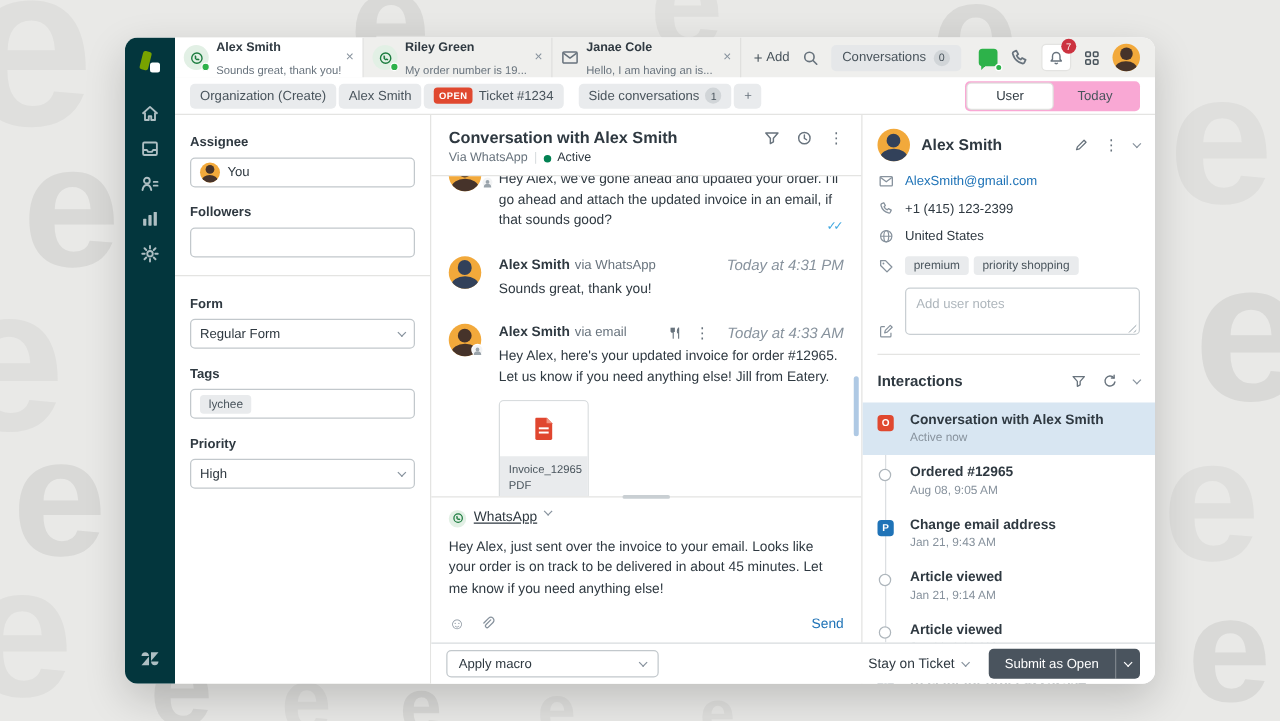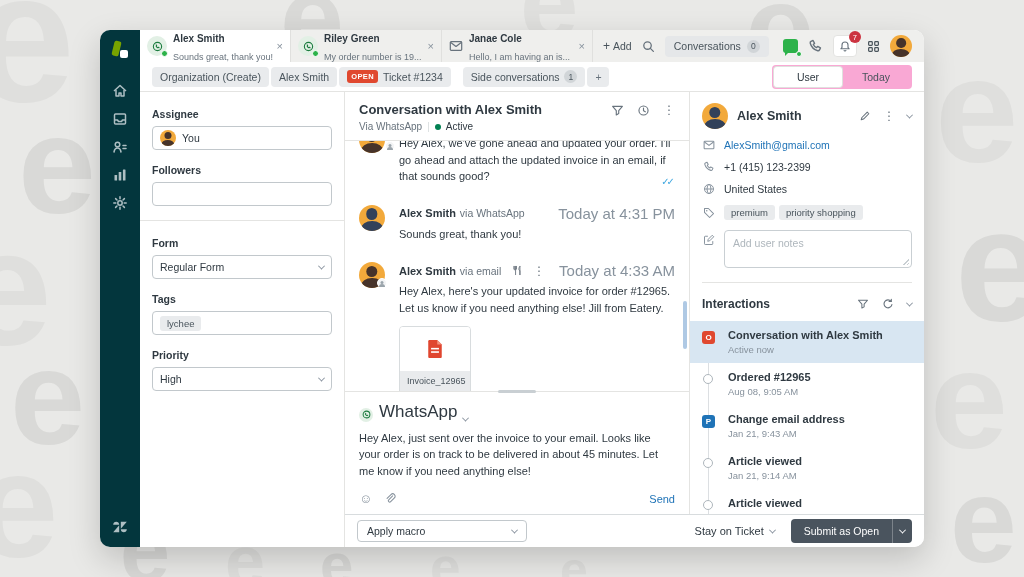--- a/index.html
+++ b/index.html
@@ -90,36 +90,36 @@
   .convo-sub .st { color:#2F3941; }
   .head-ics { margin-left:auto; display:flex; align-items:flex-start; gap:13px; color:#68737D; padding-top:2px; }
   .kebab { font-size:12px; color:#68737D; cursor:pointer; line-height:1; }
 
   .messages { flex:1; min-height:0; overflow:hidden; padding:0 14px; position:relative; }
   .msg { position:relative; padding-left:40px; margin-top:16px; }
   .msg .avatar { position:absolute; left:0; top:0; width:26px; height:26px; }
   .msg-head { display:flex; align-items:center; gap:4px; }
   .msg-head .nm { font-size:11px; font-weight:bold; color:#2F3941; }
   .msg-head .via { font-size:10.5px; color:#68737D; }
-  .msg-head .time { font-size:15px; color:#87929D; margin-left:auto; }
+  .msg-head .time { font-size:12px; color:#87929D; margin-left:auto;font-style:italic; }
   .msg-head .mics { display:flex; align-items:center; gap:10px; margin-left:auto; color:#68737D; }
   .msg-head .mics + .time { margin-left:10px; }
   .msg-body { font-size:11px; line-height:1.5; color:#2F3941; margin-top:4px; max-width:300px; }
   .receipt { position:absolute; right:0; bottom:-2px; color:#3FA7E0; font-size:10px; letter-spacing:-3px; padding-right:3px; }
   .msg.first { margin-top:-10px; }
   .msg.first .avatar { top:-8px; }
 
   .attach { width:72px; margin-top:10px; border:1px solid #D8DCDE; border-radius:4px; overflow:hidden; cursor:pointer; }
   .attach .prev { height:44px; background:#fff; display:flex; align-items:center; justify-content:center; }
   .attach .meta { background:#E9EBED; padding:4px 7px; font-size:9px; color:#49545C; line-height:1.45; }
   .scroll-thumb { position:absolute; right:2px; top:160px; width:4px; height:48px; border-radius:2px; background:#AFC9E4; cursor:pointer; }
 
   .composer { flex:none; border-top:1px solid #E4E4E2; position:relative; padding:10px 14px 9px; }
   .drag-handle { position:absolute; left:50%; top:-2px; transform:translateX(-50%); width:38px; height:3px; border-radius:2px; background:#C9CFD3; cursor:ns-resize; }
-  .chan-row { display:flex; align-items:flex-end; gap:6px; font-size:17px; color:#2F3941; cursor:pointer; }
+  .chan-row { display:flex; align-items:flex-start; gap:6px; font-size:11px; color:#2F3941; cursor:pointer;text-decoration:underline; }
   .draft { font-size:11px; line-height:1.5; color:#2F3941; margin-top:8px; cursor:text; }
   .comp-tools { display:flex; align-items:center; gap:12px; margin-top:13px; color:#87929D; }
   .smiley { font-size:13px; line-height:1; cursor:pointer; }
   .send { margin-left:auto; font-size:11px; color:#1F73B7; cursor:pointer; }
 
   
   .bottombar { position:absolute; left:205px; right:0; bottom:0; height:33px; background:#fff; border-top:1px solid #D8DCDE; display:flex; align-items:center; padding:0 12px; gap:10px; z-index:6; }
   .macro { width:170px; height:22px; border:1px solid #C2C8CC; border-radius:4px; display:flex; align-items:center; padding:0 9px; font-size:10.5px; color:#2F3941; cursor:pointer; }
   .stay { margin-left:auto; display:flex; align-items:center; gap:6px; font-size:11px; color:#2F3941; cursor:pointer; }
   .submit { display:flex; background:#4A545E; border-radius:4px; overflow:hidden; height:24px; margin-left:6px; cursor:pointer; }
@@ -130,21 +130,21 @@
   
   .rightpanel { flex:1; min-width:0; position:relative; overflow:hidden; padding-bottom:33px; display:flex; flex-direction:column; }
   .contact { padding:11px 12px 4px; flex:none; }
   .contact-head { display:flex; align-items:center; }
   .contact-head .avatar { width:26px; height:26px; }
   .contact-head .nm { font-size:12.5px; font-weight:bold; color:#2F3941; margin-left:9px; }
   .contact-head .cics { margin-left:auto; display:flex; align-items:center; gap:12px; color:#68737D; }
   .crow { display:flex; align-items:center; gap:9px; margin-top:10px; font-size:10.5px; color:#2F3941; }
   .crow .ric { color:#87929D; display:flex; flex:none; width:13px; justify-content:center; }
   .crow a { color:#1F73B7; text-decoration:none; cursor:pointer; }
-  .crow.top { align-items:flex-start; }
+  .crow.top { align-items:flex-end; }
   .notes-box { flex:1; position:relative; }
   .notes-box textarea { width:100%; height:38px; border:1px solid #C9CFD3; border-radius:4px; resize:none; font-family:"Liberation Sans",sans-serif; font-size:10.5px; padding:6px 8px; color:#2F3941; outline:none; }
   .notes-box textarea::placeholder { color:#AEB6BC; }
   .resize-corner { position:absolute; right:3px; bottom:5px; width:7px; height:7px;
      background:linear-gradient(135deg, transparent 55%, #C9CFD3 55% 65%, transparent 65% 80%, #C9CFD3 80% 90%, transparent 90%); }
   .rdivider { border-top:1px solid #E4E4E2; margin-top:12px; }
   .inter-head { display:flex; padding:10px 12px; flex:none; }
   .inter-head .t { font-size:12px; font-weight:bold; color:#2F3941; }
   .inter-head .iics { margin-left:auto; display:flex; align-items:center; gap:13px; color:#68737D; }
   .timeline { position:relative; flex:1; min-height:0; }

